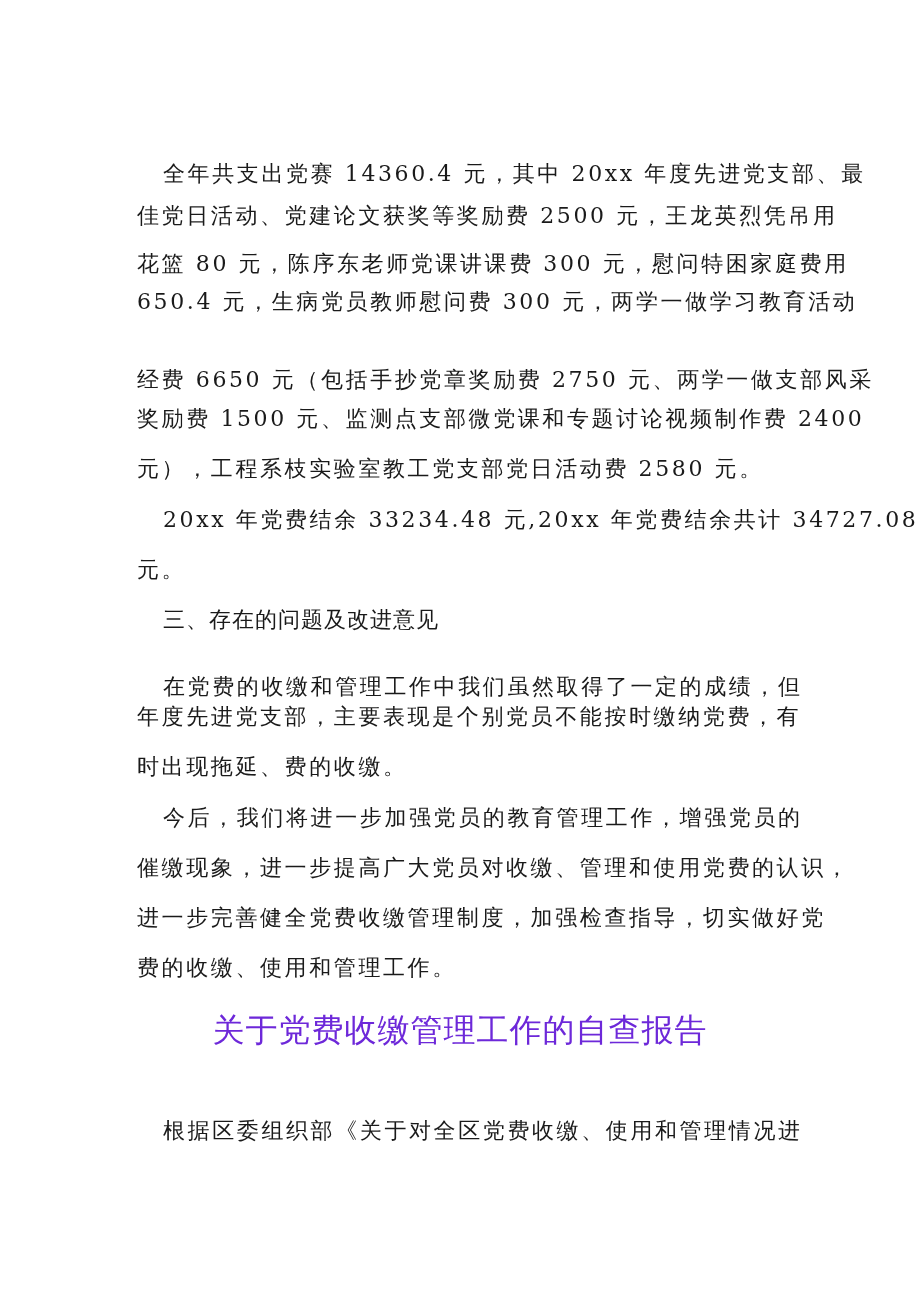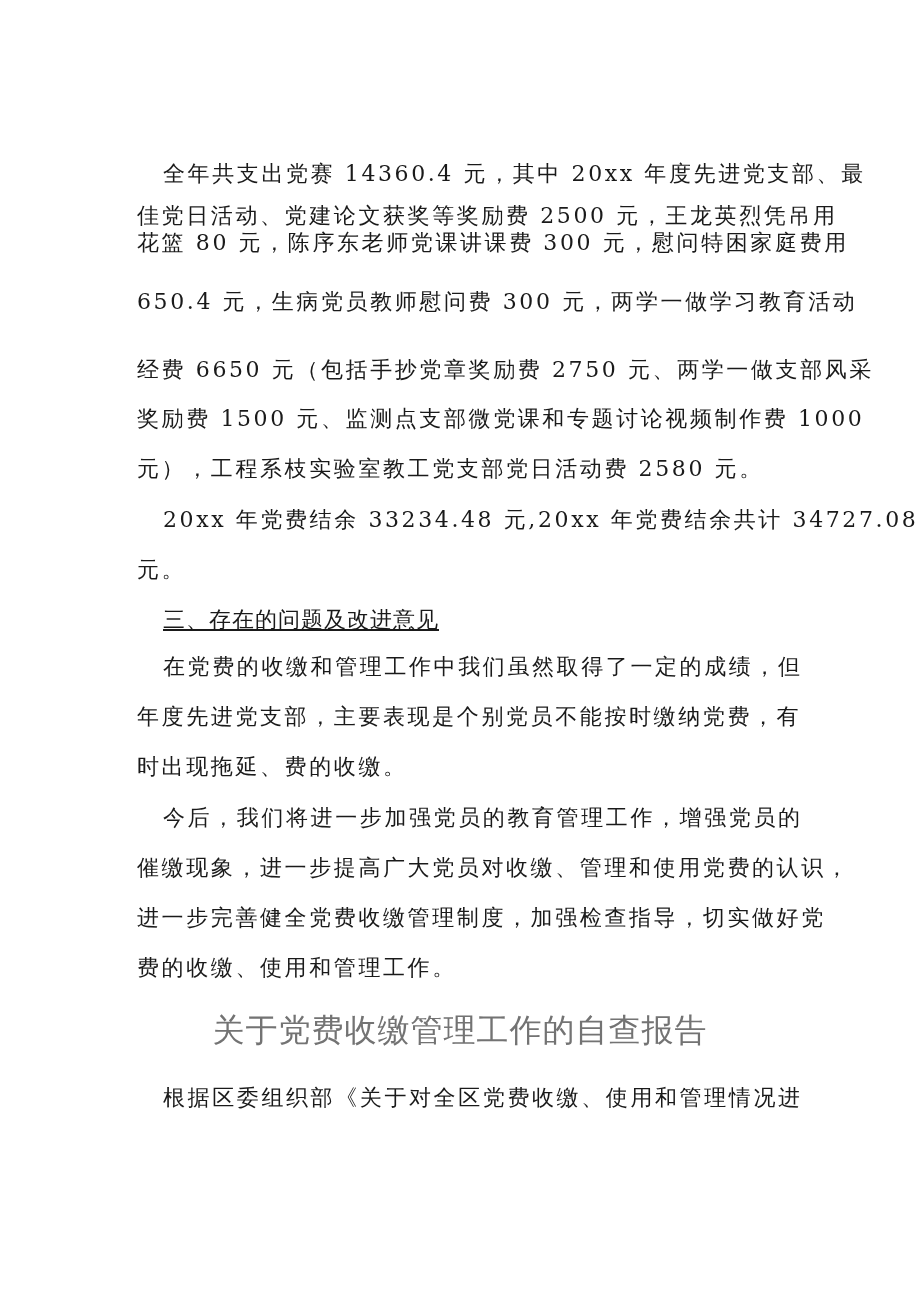--- a/index.html
+++ b/index.html
@@ -1,56 +1,56 @@
 <!DOCTYPE html>
 <html><head>
 <meta charset="utf-8">
 <style>
   html, body { margin: 0; padding: 0; background: #ffffff; }
   body { width: 920px; height: 1301px; position: relative; overflow: hidden; font-family: "DejaVu Serif", "Liberation Serif", serif; color: #1a1a1a; }
   .page { position: absolute; left: 0; top: 0; width: 920px; height: 1301px; background: #fff; }
   .line { position: absolute; left: 137px; font-size: 22px; line-height: 28px; white-space: nowrap; letter-spacing: 2.6px; }
   .indent { left: 163px; }
-  .heading { font-family: "DejaVu Sans", "Liberation Sans", sans-serif; letter-spacing: 1px; text-decoration: underline; }
-  .title { position: absolute; left: 0; width: 920px; text-align: center; font-family: "DejaVu Sans", "Liberation Sans", sans-serif; font-size: 32px; line-height: 40px; letter-spacing: 1px; color: #737373; }
+  .heading { font-family: "DejaVu Sans", "Liberation Sans", sans-serif; letter-spacing: 1px; }
+  .title { position: absolute; left: 0; width: 920px; text-align: center; font-family: "DejaVu Sans", "Liberation Sans", sans-serif; font-size: 32px; line-height: 40px; letter-spacing: 1px; color: #6d28d9; }
 </style>
 </head>
 <body>
 
 <div class="page">
 
   <div>
     <div class="line indent" style="top:160px">全年共支出党赛 14360.4 元，其中 20xx 年度先进党支部、最</div>
     <div class="line" style="top:202px">佳党日活动、党建论文获奖等奖励费 2500 元，王龙英烈凭吊用</div>
-    <div class="line" style="top:229px">花篮 80 元，陈序东老师党课讲课费 300 元，慰问特困家庭费用</div>
+    <div class="line" style="top:250px">花篮 80 元，陈序东老师党课讲课费 300 元，慰问特困家庭费用</div>
     <div class="line" style="top:288px">650.4 元，生病党员教师慰问费 300 元，两学一做学习教育活动</div>
-    <div class="line" style="top:356px">经费 6650 元（包括手抄党章奖励费 2750 元、两学一做支部风采</div>
-    <div class="line" style="top:405px">奖励费 1500 元、监测点支部微党课和专题讨论视频制作费 1000</div>
+    <div class="line" style="top:366px">经费 6650 元（包括手抄党章奖励费 2750 元、两学一做支部风采</div>
+    <div class="line" style="top:405px">奖励费 1500 元、监测点支部微党课和专题讨论视频制作费 2400</div>
     <div class="line" style="top:455px">元），工程系枝实验室教工党支部党日活动费 2580 元。</div>
   </div>
 
   <div>
     <div class="line indent" style="top:506px">20xx 年党费结余 33234.48 元,20xx 年党费结余共计 34727.08</div>
     <div class="line" style="top:556px">元。</div>
   </div>
 
   <div class="line indent heading" style="top:606px">三、存在的问题及改进意见</div>
 
   <div>
-    <div class="line indent" style="top:653px">在党费的收缴和管理工作中我们虽然取得了一定的成绩，但</div>
+    <div class="line indent" style="top:673px">在党费的收缴和管理工作中我们虽然取得了一定的成绩，但</div>
     <div class="line" style="top:703px">年度先进党支部，主要表现是个别党员不能按时缴纳党费，有</div>
     <div class="line" style="top:753px">时出现拖延、费的收缴。</div>
   </div>
 
   <div>
     <div class="line indent" style="top:804px">今后，我们将进一步加强党员的教育管理工作，增强党员的</div>
     <div class="line" style="top:854px">催缴现象，进一步提高广大党员对收缴、管理和使用党费的认识，</div>
     <div class="line" style="top:904px">进一步完善健全党费收缴管理制度，加强检查指导，切实做好党</div>
     <div class="line" style="top:954px">费的收缴、使用和管理工作。</div>
   </div>
 
   <div class="title" style="top:1010px">关于党费收缴管理工作的自查报告</div>
 
   <div>
-    <div class="line indent" style="top:1084px">根据区委组织部《关于对全区党费收缴、使用和管理情况进</div>
+    <div class="line indent" style="top:1117px">根据区委组织部《关于对全区党费收缴、使用和管理情况进</div>
   </div>
 
 </div>
 
 </body></html>

